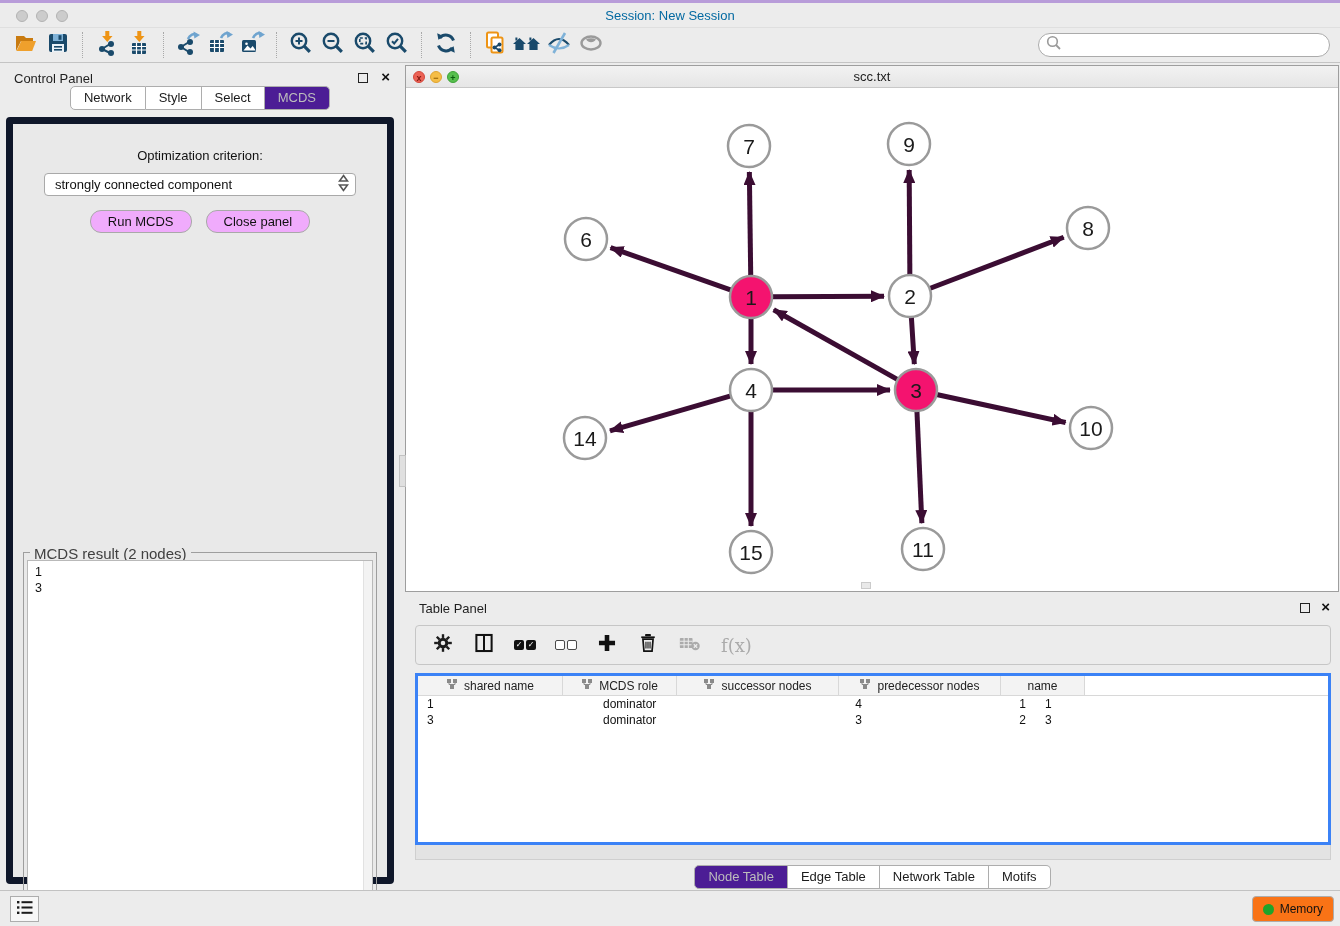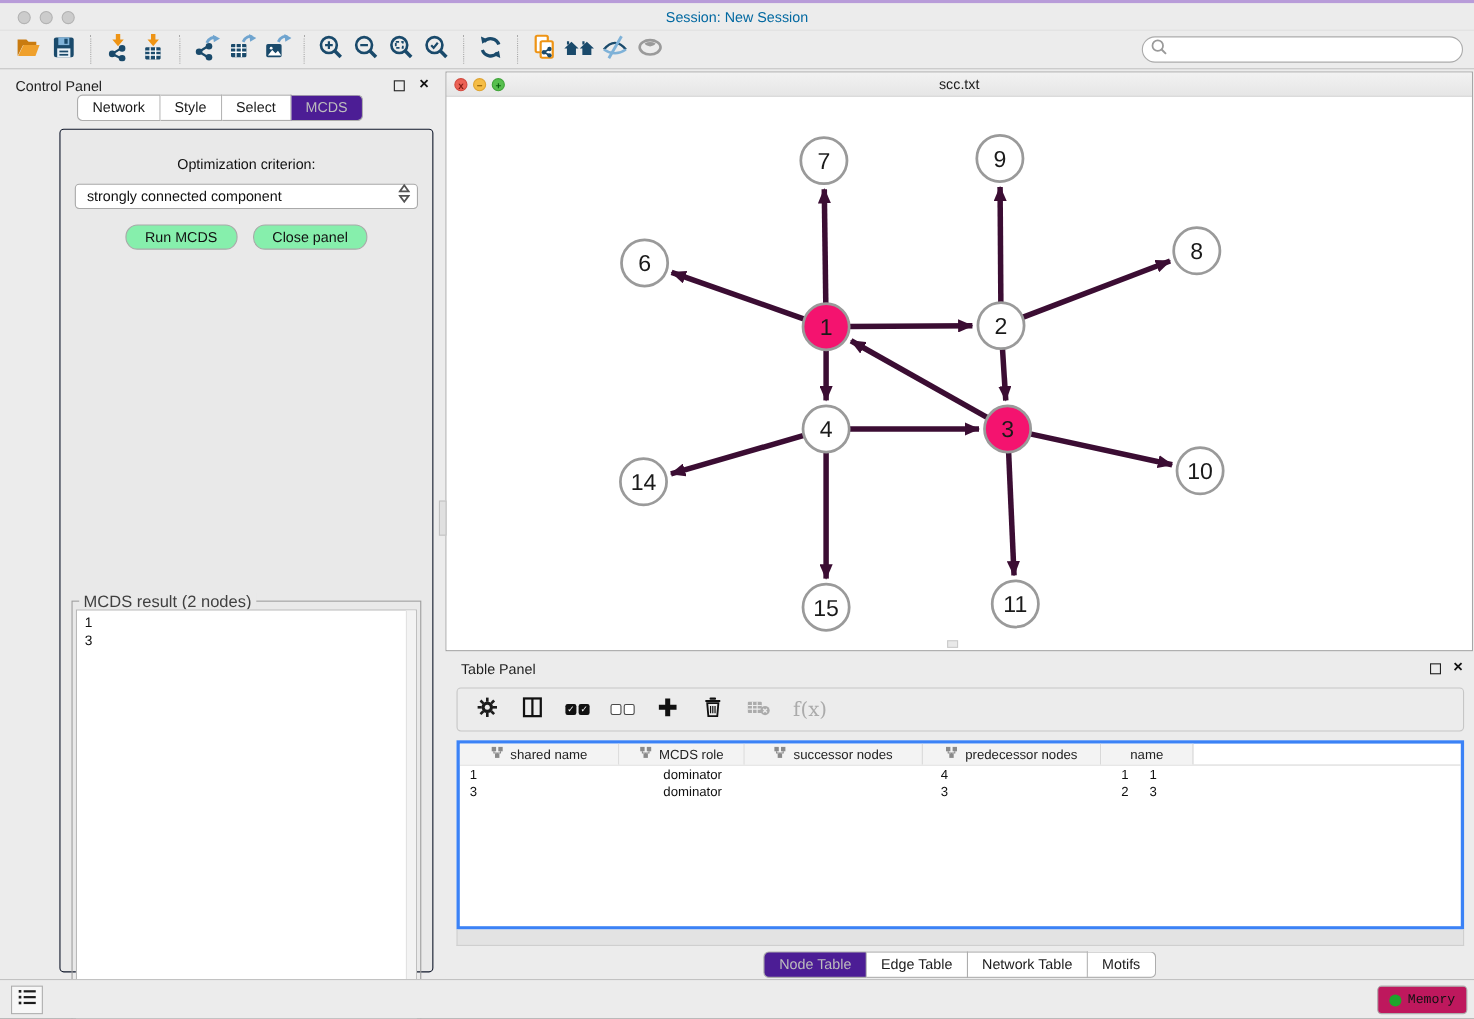--- a/index.html
+++ b/index.html
@@ -31,27 +31,27 @@
   .close-x { position:absolute; top:4px; font-size:15px; font-weight:bold; color:#111; line-height:16px; }
   .cp-float { right:32px; } .cp-closex { right:10px; }
   .seg { display:flex; justify-content:center; }
   .seg .tab { padding:3px 13px; font-size:13px; color:#1B1B1B; background:#FFFFFF; border:1px solid #ADADAD;
     border-left:none; line-height:16px; }
   .seg .tab:first-child { border-left:1px solid #ADADAD; border-radius:5px 0 0 5px; }
   .seg .tab:last-child { border-radius:0 5px 5px 0; }
   .seg .tab.selected { color:#BDBDBD; background:#4c1d95; }
   .cp-tabs { position:absolute; left:0; right:0; top:21px; z-index:2; }
   .cp-body { position:absolute; left:6px; right:6px; top:52px; bottom:6px; background:#E9E9E9;
-    border:1px solid #0f172a; border-radius:4px;margin-left:48px; }
+    border:7px solid #0f172a; border-radius:4px; }
   .crit-label { margin-top:24px; text-align:center; font-size:13px; color:#111; }
   .combo { margin:10px auto 0; width:312px; height:23px; background:#FFF; border:1px solid #A9A9A9;
     border-radius:4px; display:flex; align-items:center; padding:0 6px 0 10px; }
   .combo .combo-val { flex:1; font-size:13px; color:#111; }
   .btn-row { margin-top:14px; display:flex; justify-content:center; gap:14px; }
-  .mac-btn { background:#86efac; border:1px solid #A9A9A9; border-radius:11px; padding:3px 17px; font-size:13px;
+  .mac-btn { background:#f0abfc; border:1px solid #A9A9A9; border-radius:11px; padding:3px 17px; font-size:13px;
     color:#111; font-family:"Liberation Sans", sans-serif; }
   .result-group { position:absolute; left:10px; right:10px; top:428px; height:384px;
     border:1px solid #9E9E9E; }
   .result-legend { position:absolute; top:-8px; left:6px; background:#E9E9E9; padding:0 4px; font-size:15px; color:#404040; }
   .result-area { position:absolute; left:3px; right:3px; top:7px; bottom:3px; background:#FFF; border:1px solid #B9B9B9; }
   .result-area pre { margin:3px 0 0 7px; font-family:"Liberation Sans", sans-serif; font-size:12.5px; line-height:16px; color:#111; }
   .result-scroll { position:absolute; right:0; top:0; bottom:0; width:9px; background:#F3F3F3; border-left:1px solid #E2E2E2; }
   
   .net-window { position:absolute; left:405px; top:65px; width:934px; height:527px; background:#FFF;
     border:1px solid #9E9E9E; }
@@ -87,22 +87,22 @@
   .td:nth-child(3){ width:162px; text-align:right; padding-right:13px; }
   .td:nth-child(4){ width:162px; text-align:right; padding-right:11px; }
   .td:nth-child(5){ width:84px; padding-left:8px; }
   .tp-footstrip { position:absolute; left:10px; right:9px; top:250px; height:15px; background:#E3E3E3;
     border:1px solid #CFCFCF; border-top:none; }
   .tp-tabs { position:absolute; left:0; right:0; top:270px; }
   
   .statusbar { position:absolute; left:0; right:0; top:890px; height:36px; background:#ECECEC; border-top:1px solid #C2C2C2; }
   .list-btn { position:absolute; left:10px; top:5px; width:29px; height:26px; background:#F7F7F7;
     border:1px solid #ADADAD; display:flex; align-items:center; justify-content:center; }
-  .memory-btn { position:absolute; right:6px; top:5px; height:26px; background:#be185d; border:1px solid #ADADAD;
-    border-radius:4px; display:flex; align-items:center; gap:6px; padding:0 10px;font-family:Liberation Mono, monospace; }
+  .memory-btn { position:absolute; right:6px; top:5px; height:26px; background:#f97316; border:1px solid #ADADAD;
+    border-radius:4px; display:flex; align-items:center; gap:6px; padding:0 10px; }
   .memory-dot { width:11px; height:11px; border-radius:50%; background:#1FA42B; }
   .memory-btn span.lbl { font-size:12px; color:#111; }
   .chk { width:10px; height:10px; border-radius:2px; background:#111; color:#FFF; font-size:8px; line-height:10px;
     text-align:center; display:inline-block; }
   .unchk { width:10px; height:10px; border-radius:2px; background:#FFF; border:1.5px solid #4A4A4A; display:inline-block; }
   .pair { display:flex; gap:2px; }
 </style>
 </head>
 <body>
 

